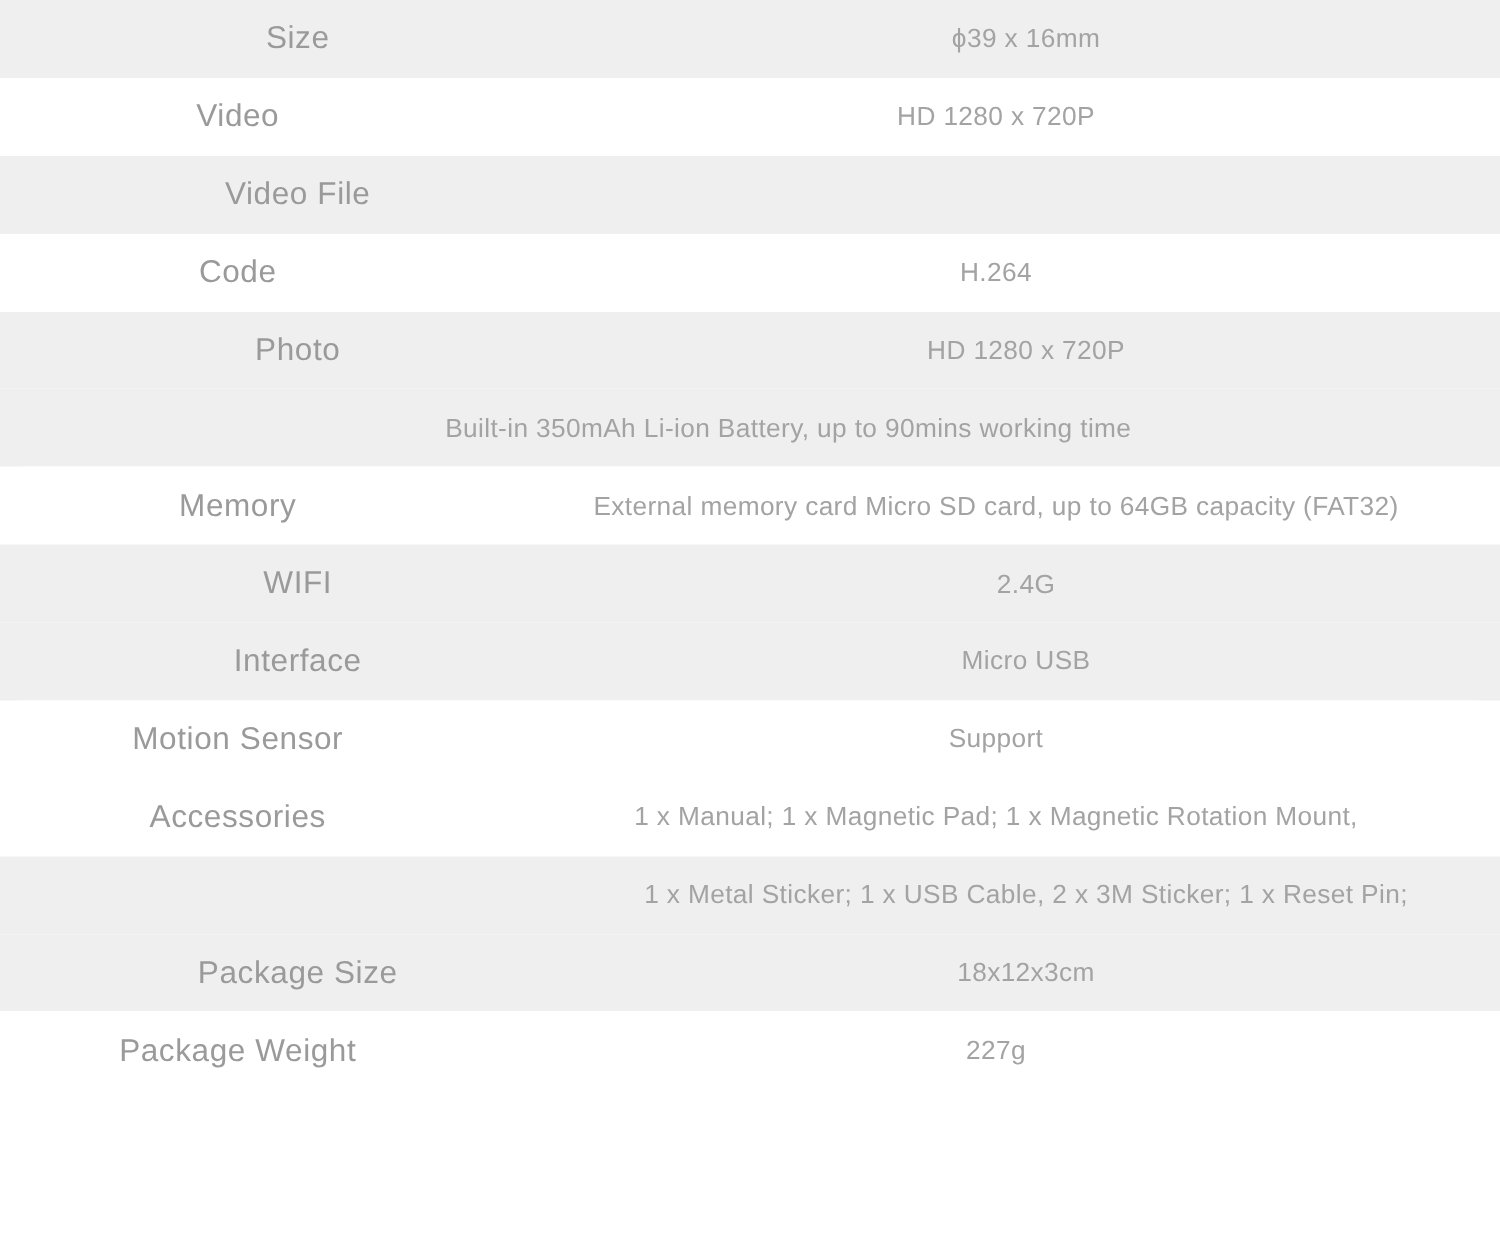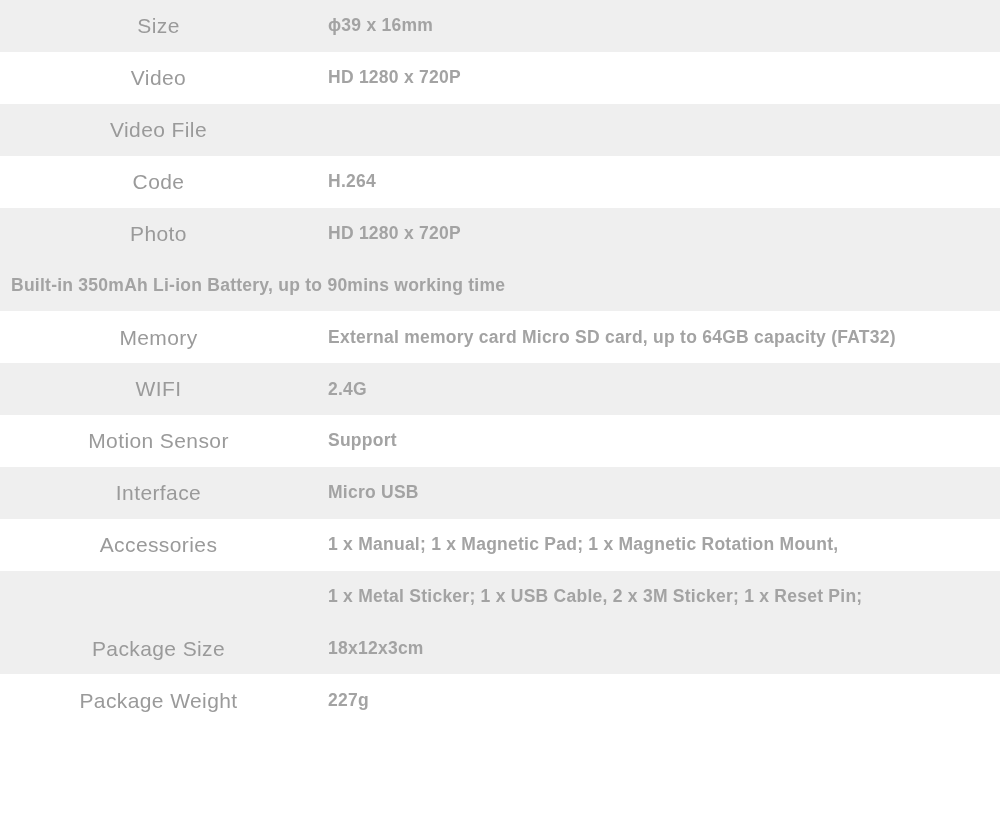--- a/index.html
+++ b/index.html
@@ -25,20 +25,21 @@
   .spec-row {
     flex: 0 0 51.875px;
     height: 51.875px;
     display: flex;
     align-items: center;
     box-sizing: border-box;
     width: 100%;
   }
   .spec-row.shade-gray {
     background: #efefef;
+    padding-left: 40px;
   }
   .spec-row.shade-white {
     background: #ffffff;
     border-radius: 16px;
   }
   .spec-label {
     width: 317px;
     flex: 0 0 317px;
     text-align: center;
     color: #9a9a9a;
@@ -46,24 +47,24 @@
     font-weight: 300;
     letter-spacing: 0.4px;
     line-height: 1.2;
     box-sizing: border-box;
     padding: 0 6px;
     white-space: nowrap;
     overflow: hidden;
   }
   .spec-value {
     flex: 1 1 auto;
-    text-align: left;
+    text-align: center;
     color: #a3a3a3;
     font-size: 17.5px;
-    font-weight: 700;
+    font-weight: 400;
     letter-spacing: 0.25px;
     line-height: 1.2;
     box-sizing: border-box;
     padding-left: 11px;
     white-space: nowrap;
     overflow: hidden;
   }
 </style>
 </head>
 <body>
@@ -92,27 +93,27 @@
       <div class="spec-value">Built-in 350mAh Li-ion Battery, up to 90mins working time</div>
     </div>
     <div class="spec-row shade-white">
       <div class="spec-label">Memory</div>
       <div class="spec-value">External memory card Micro SD card, up to 64GB capacity (FAT32)</div>
     </div>
     <div class="spec-row shade-gray">
       <div class="spec-label">WIFI</div>
       <div class="spec-value">2.4G</div>
     </div>
+    <div class="spec-row shade-gray">
+      <div class="spec-label">Interface</div>
+      <div class="spec-value">Micro USB</div>
+    </div>
     <div class="spec-row shade-white">
       <div class="spec-label">Motion Sensor</div>
       <div class="spec-value">Support</div>
-    </div>
-    <div class="spec-row shade-gray">
-      <div class="spec-label">Interface</div>
-      <div class="spec-value">Micro USB</div>
     </div>
     <div class="spec-row shade-white">
       <div class="spec-label">Accessories</div>
       <div class="spec-value">1 x Manual; 1 x Magnetic Pad; 1 x Magnetic Rotation Mount,</div>
     </div>
     <div class="spec-row shade-gray">
       <div class="spec-label"></div>
       <div class="spec-value">1 x Metal Sticker; 1 x USB Cable, 2 x 3M Sticker; 1 x Reset Pin;</div>
     </div>
     <div class="spec-row shade-gray">

